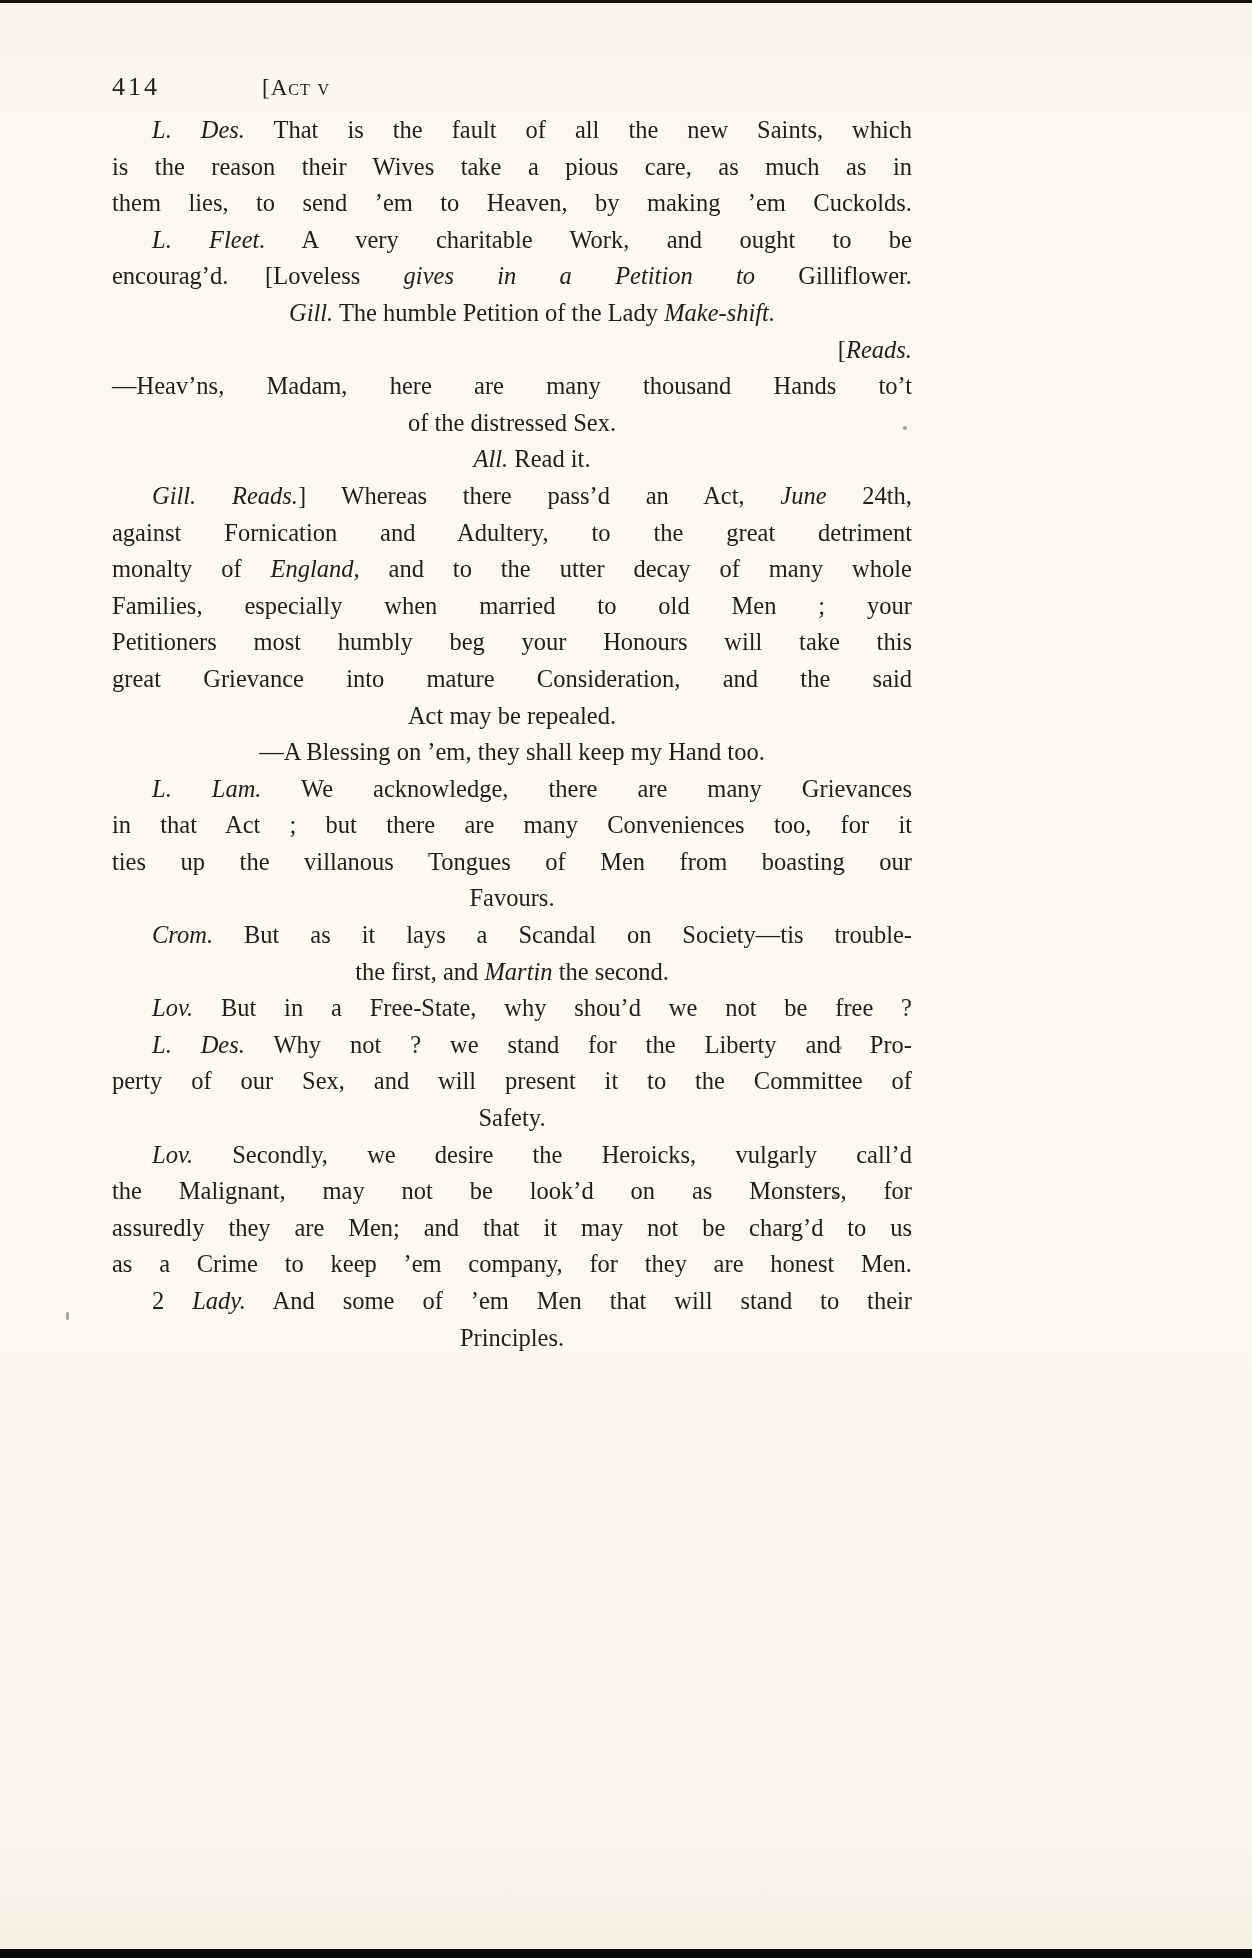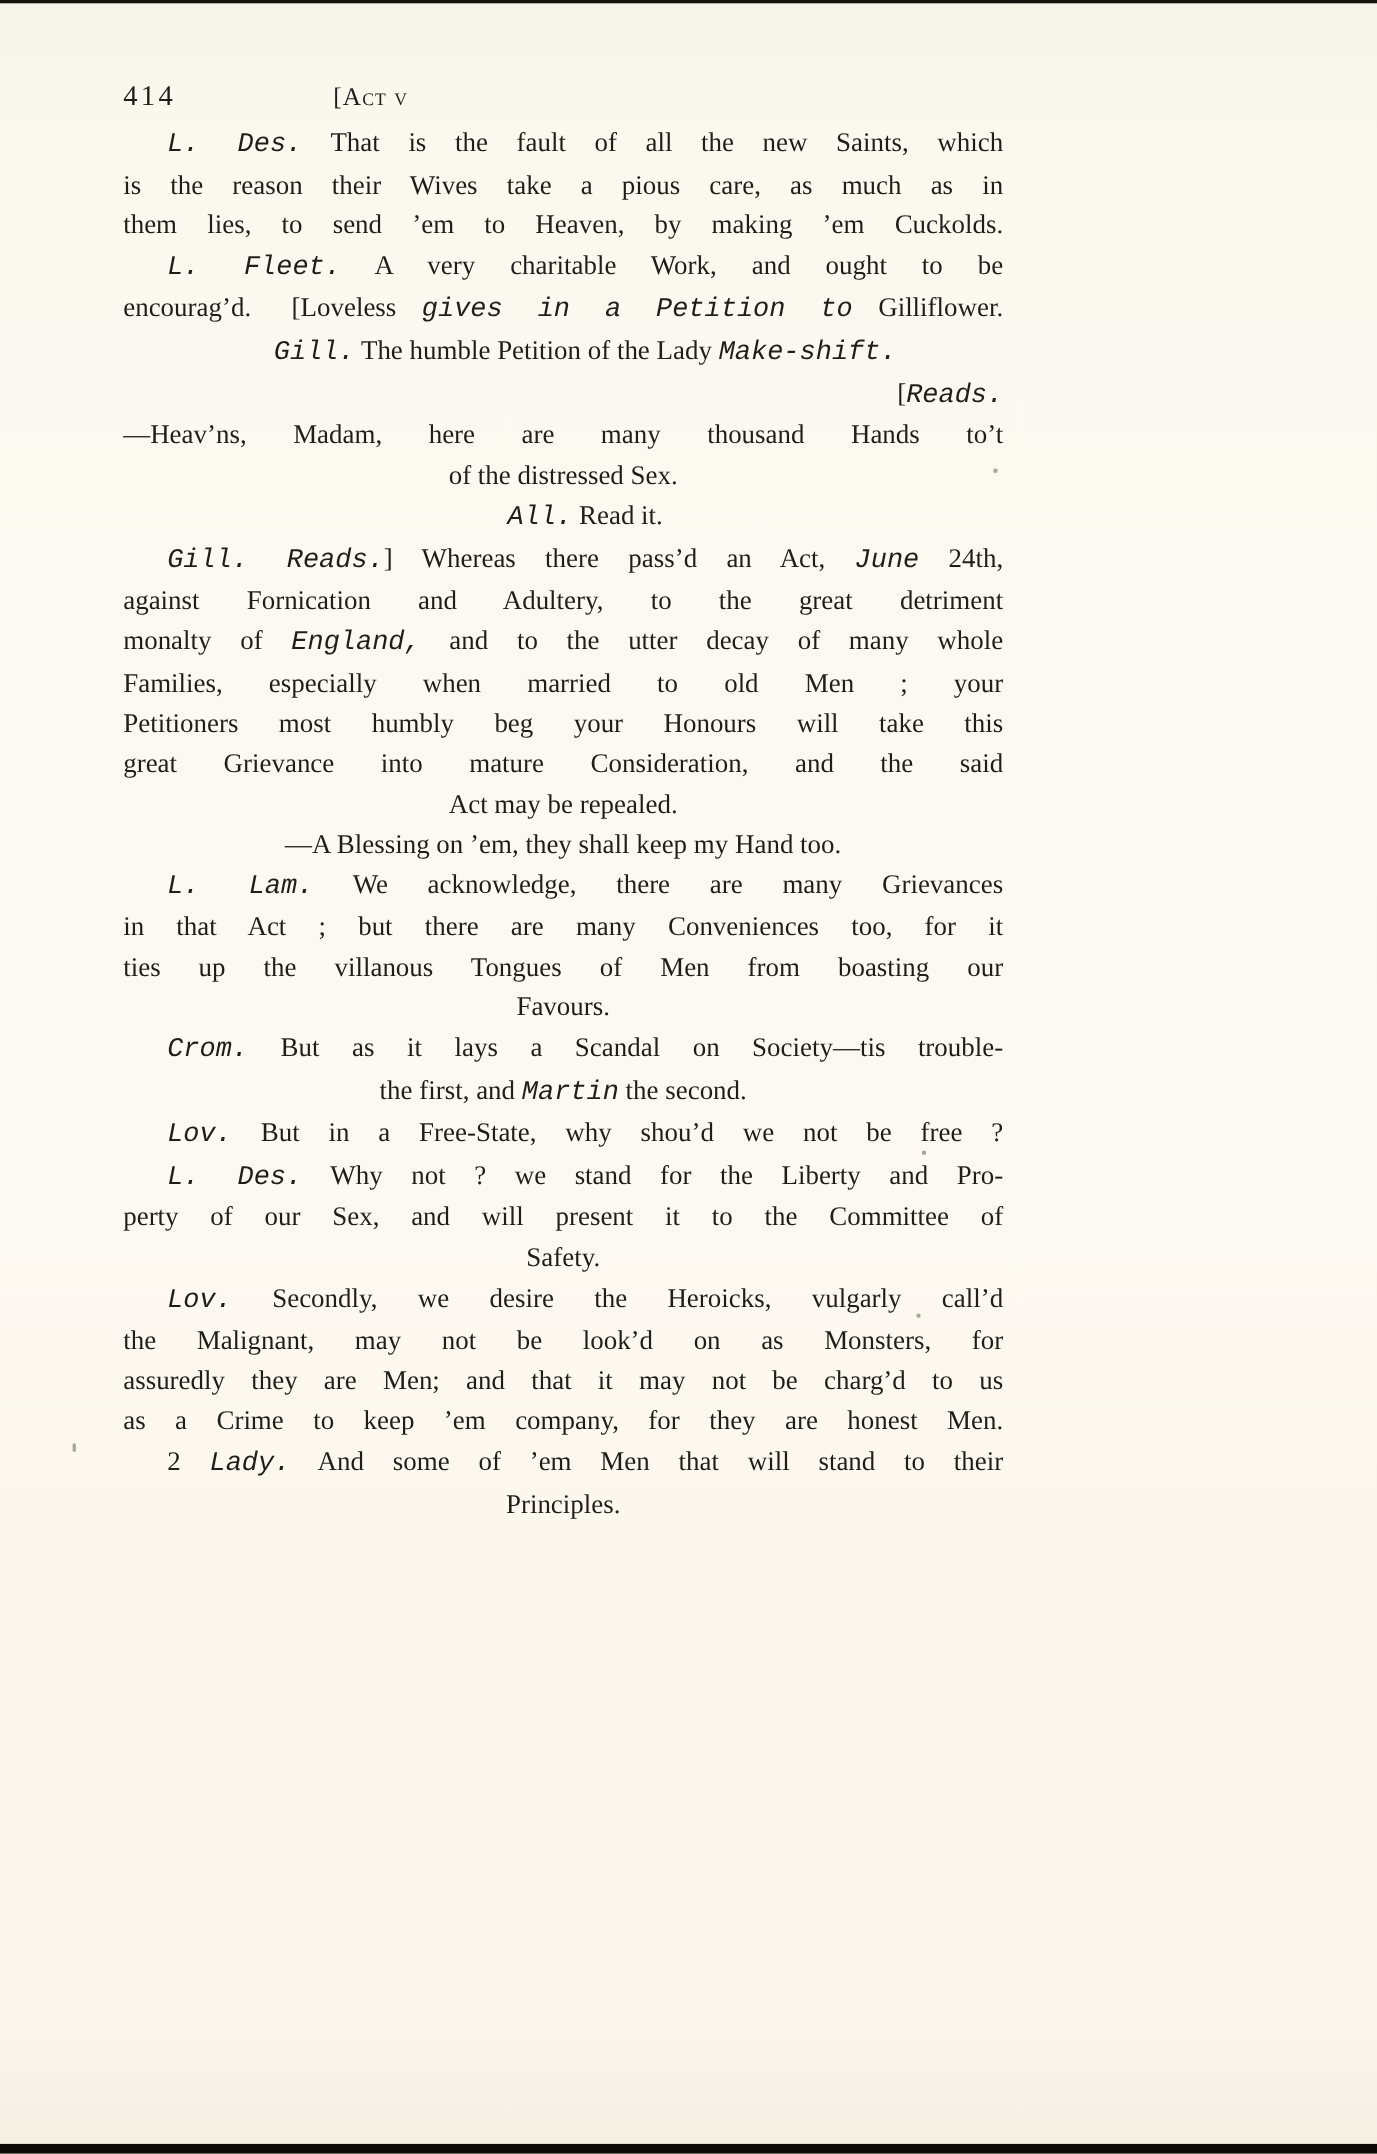--- a/index.html
+++ b/index.html
@@ -18,32 +18,32 @@
   .header {
     position:absolute; top:72px; left:112px; width:800px;
     display:flex; align-items:baseline;
   }
   .pagenum { width:150px; font-size:26px; letter-spacing:3px; }
   .running-title {
     flex:1; text-align:center;
     font-variant:small-caps; font-size:27px; letter-spacing:2px;
   }
   .act {
-    width:150px; text-align:center;
+    width:150px; text-align:left;
     font-variant:small-caps; font-size:23px; letter-spacing:1px;
   }
   .text-block {
     position:absolute; top:112px; left:112px; width:800px;
     font-size:24.5px; line-height:36.6px;
   }
   .line { text-align:center; }
   .line.just { text-align:justify; text-align-last:justify; }
   .line.right { text-align:right; }
   .line.indent { text-indent:40px; }
-  .line i { font-style:italic;font-family:Liberation Mono, monospace; }
+  .line i { font-style:italic; }
   .speck {
     position:absolute; width:4px; height:4px; border-radius:50%;
     background:#7d7668; opacity:.65;
   }
 </style>
 </head>
 <body>
 
 <div class="page">
   <div class="scan-top"></div>

